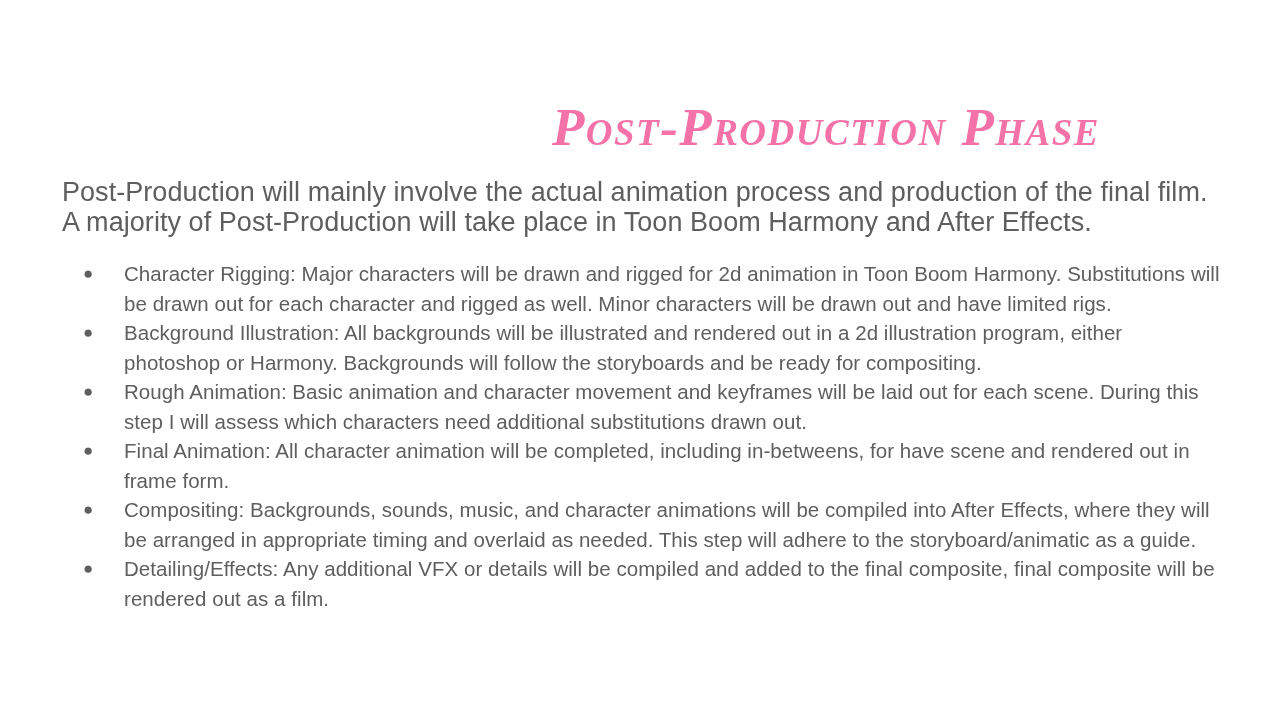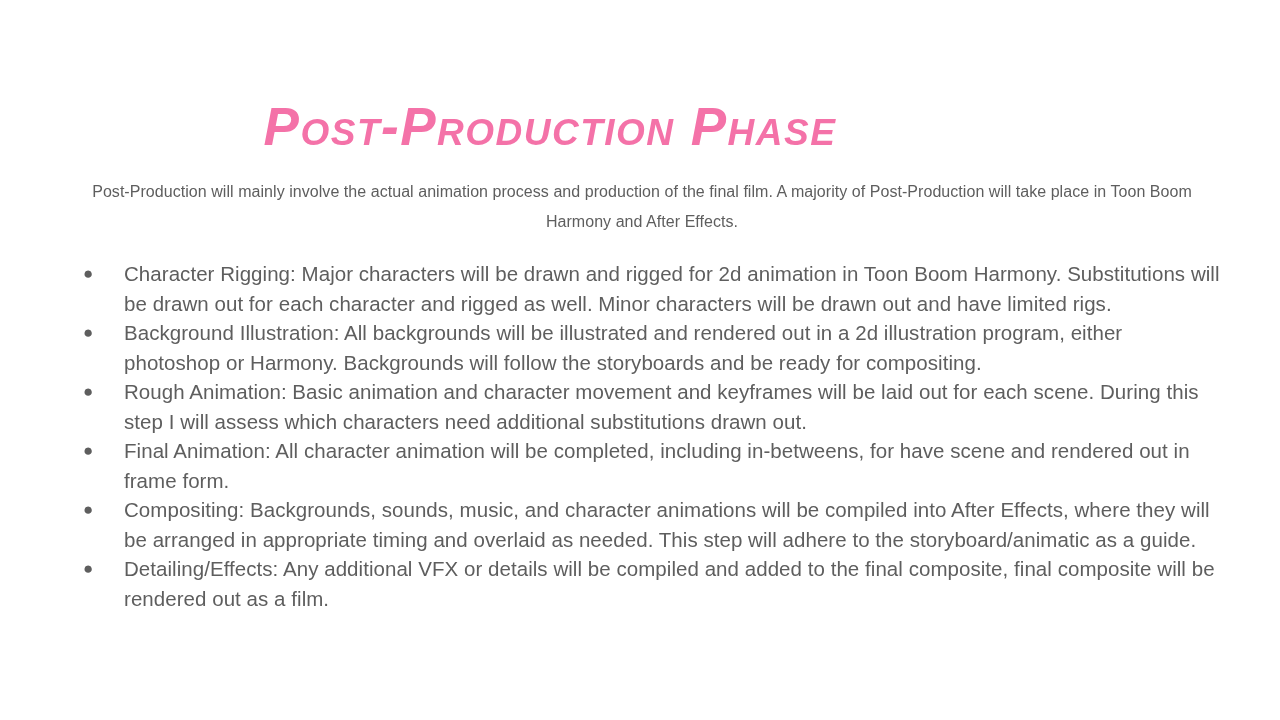--- a/index.html
+++ b/index.html
@@ -23,49 +23,48 @@
     background: #ffffff;
     box-sizing: border-box;
   }
 
   
   .slide-title {
     position: absolute;
     top: 58px;
     left: 0;
     width: 1100px;
-    text-align: center;
+    text-align: right;
     color: #F472A8;
-    font-family: Liberation Sans, sans-serif;
+    font-family: Liberation Serif, serif;
     font-weight: 700;
     font-size: 53px;
     line-height: 66px;
     letter-spacing: 1.5px;
     font-variant: small-caps;
     text-transform: capitalize;
     font-style: italic;
     white-space: nowrap;
   }
 
   
   .body-area {
     position: absolute;
     top: 177px;
     left: 62px;
     width: 1160px;
   }
 
   .intro-paragraph {
     color: #5E5E5E;
-    font-size: 16px;
+    font-size: 27px;
     line-height: 30px;
     font-weight: 400;
     margin: 0 0 22px 0;
     letter-spacing: 0.05px;
-    text-align: center;
   }
 
   .bullet-list {
     list-style: none;
     margin: 0;
     padding: 0;
   }
 
   .bullet-item {
     position: relative;

